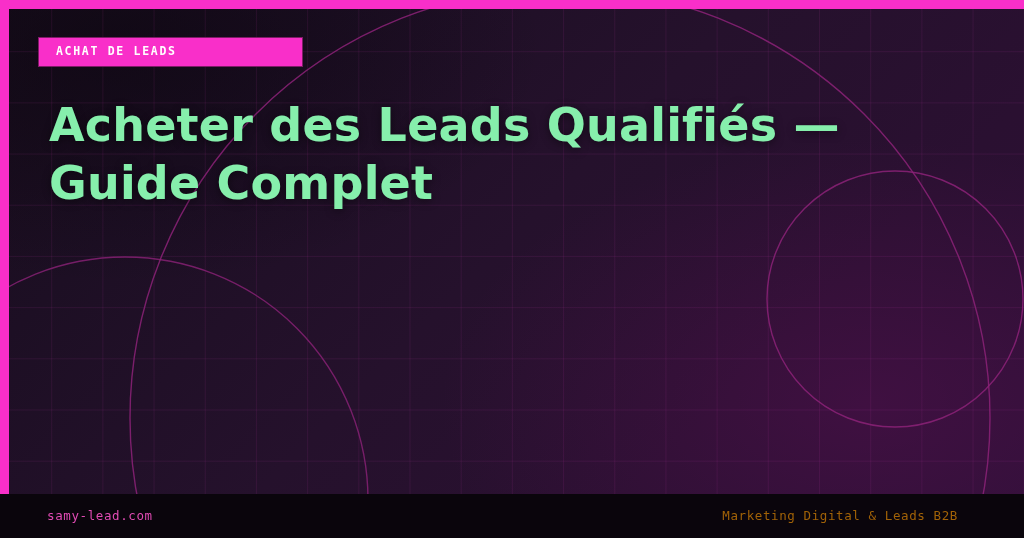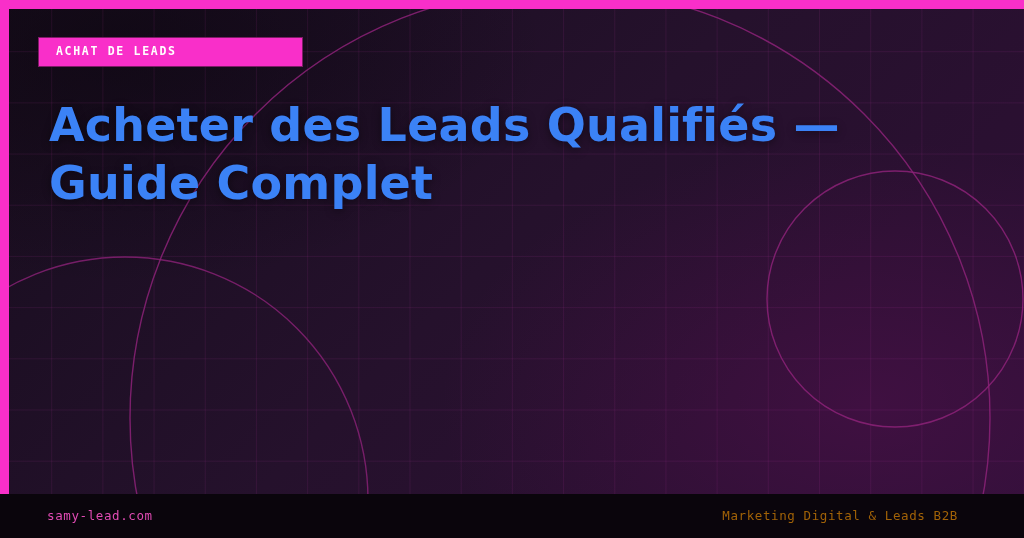--- a/index.html
+++ b/index.html
@@ -109,21 +109,21 @@
   .title {
     position: absolute;
     left: 49px;
     top: 96px;
     width: 900px;
     margin: 0;
     font-family: "DejaVu Sans", sans-serif;
     font-size: 46px;
     font-weight: bold;
     line-height: 58px;
-    color: #3b82f6;
+    color: #86efac;
     letter-spacing: 0.2px;
     text-shadow: 0 2px 10px rgba(0,0,0,0.45);
     white-space: pre-line;
   }
 
   
   .footer {
     position: absolute;
     left: 0;
     top: 494px;

